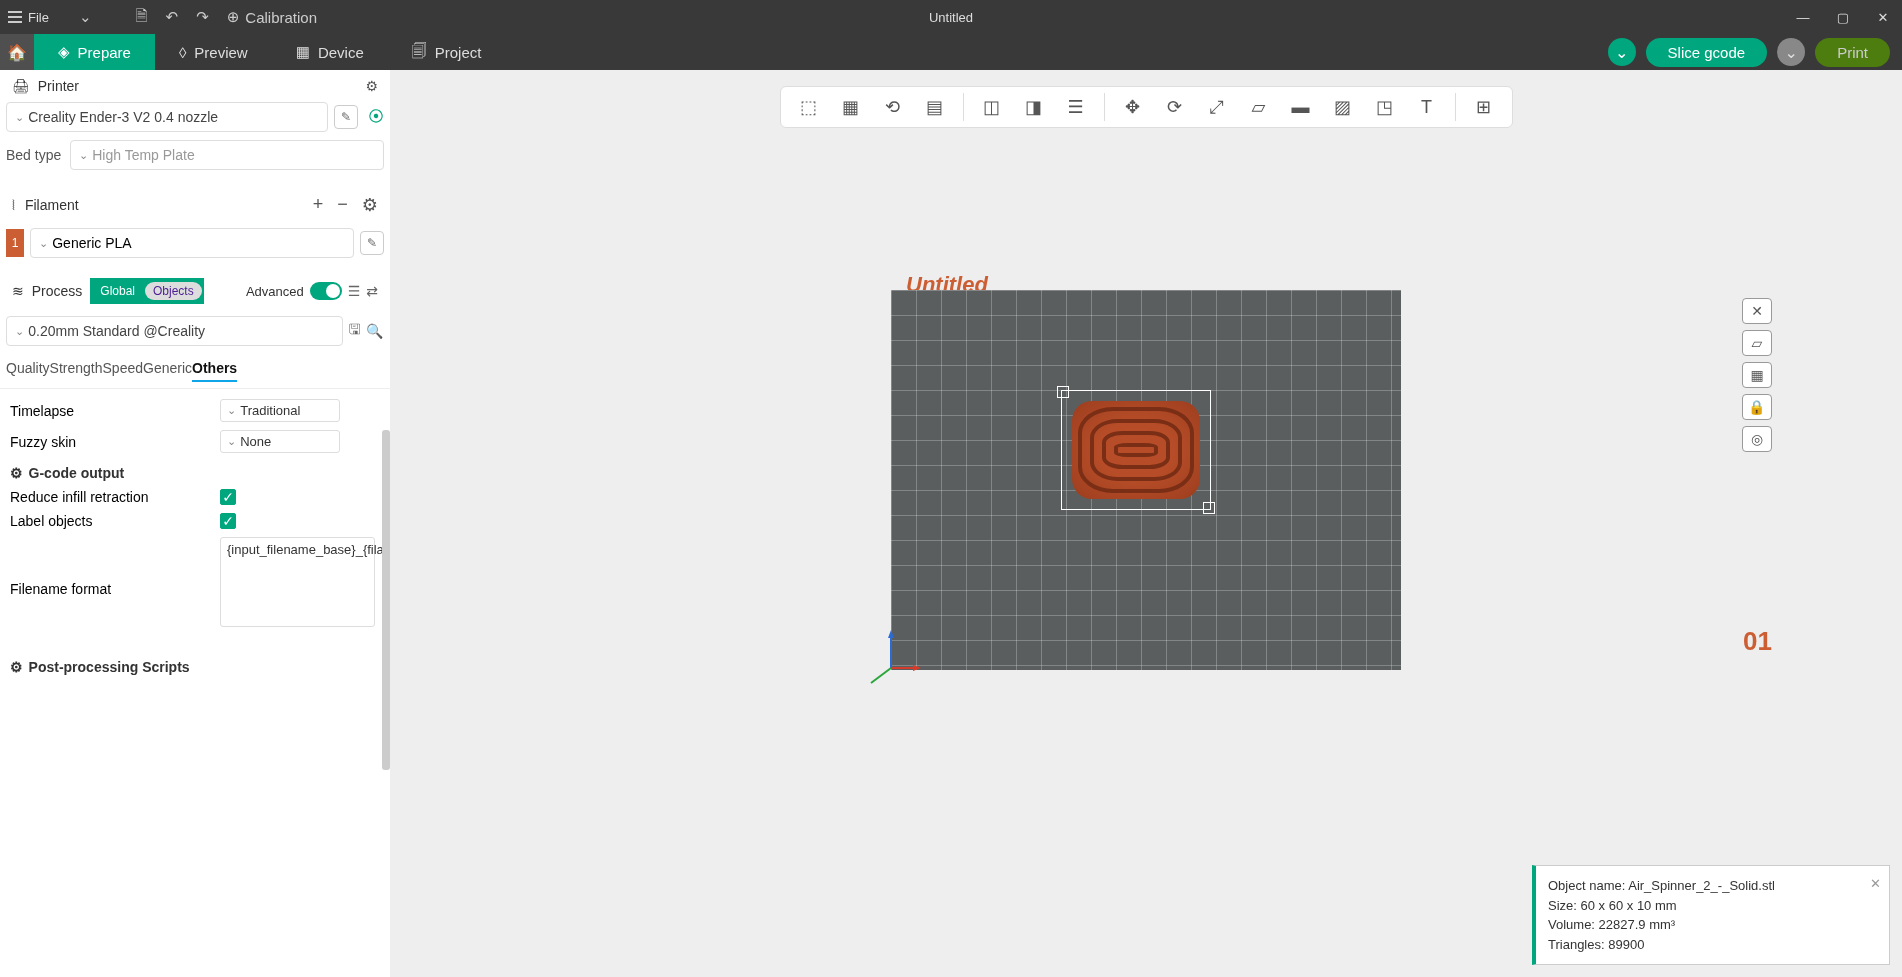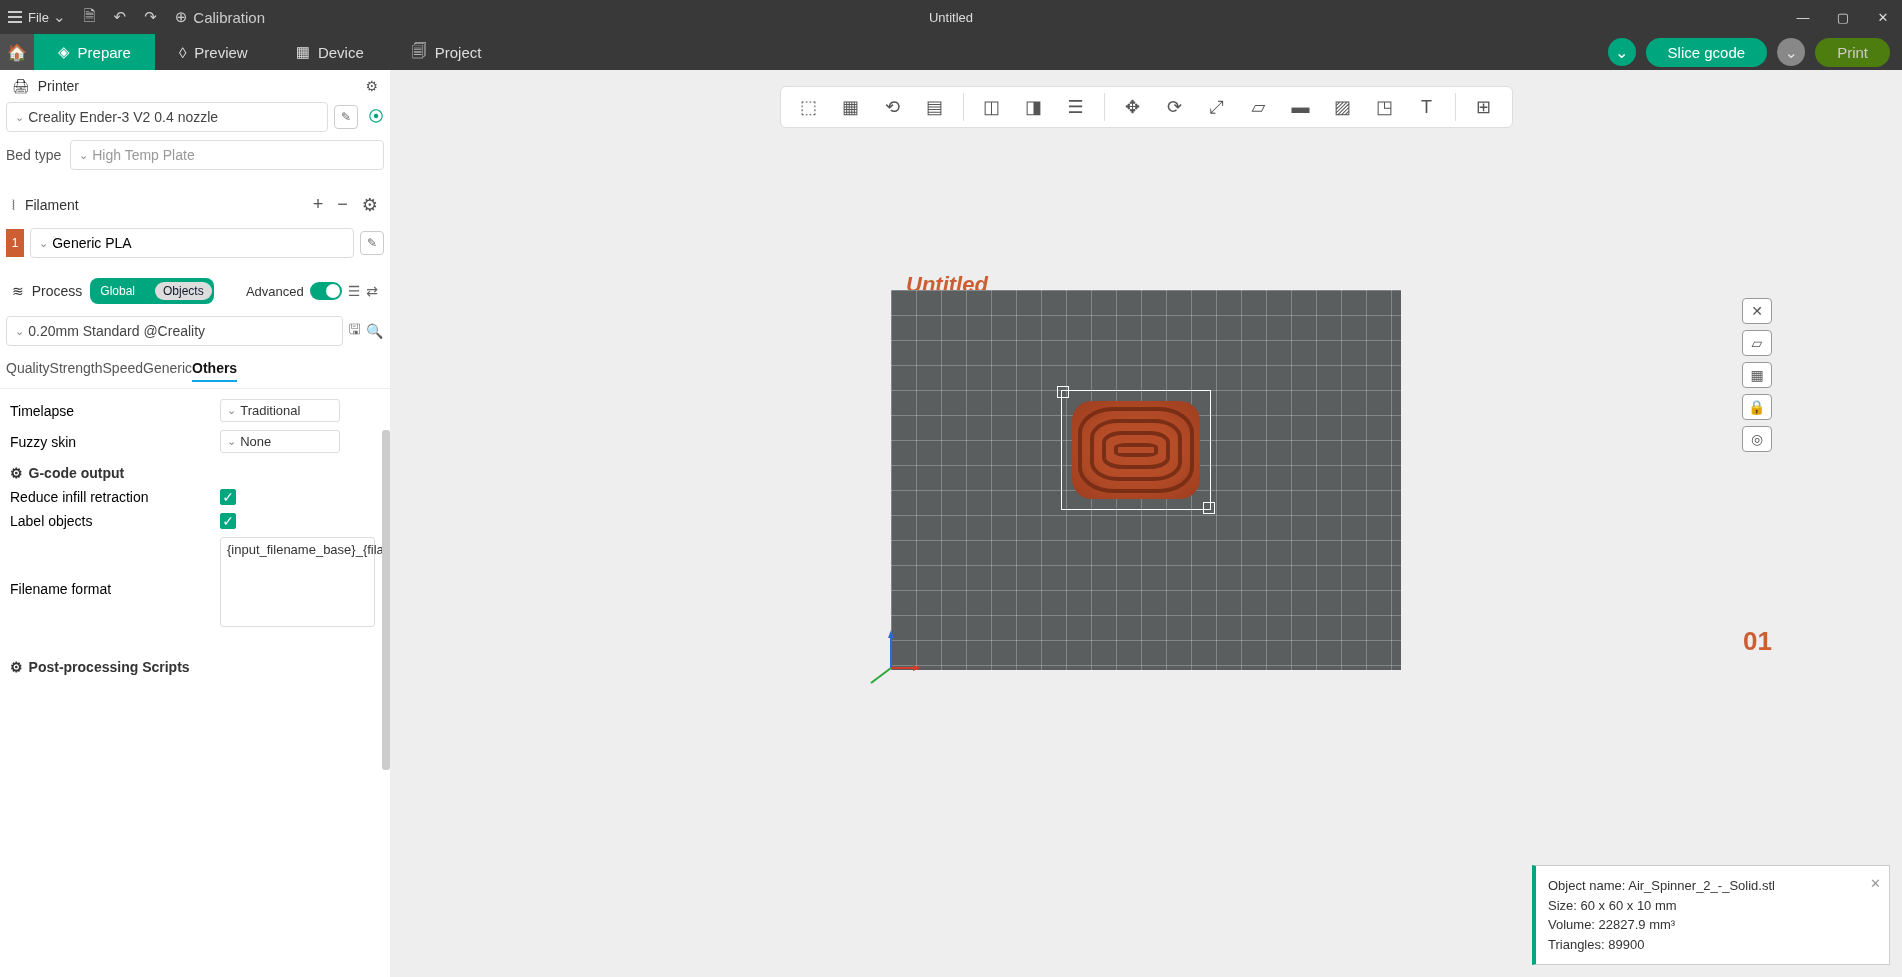--- a/index.html
+++ b/index.html
@@ -1,18 +1,18 @@
 <!DOCTYPE html>
 <html><head>
   <meta charset="utf-8">
   <style>
     * { margin: 0; padding: 0; box-sizing: border-box; font-family: -apple-system, BlinkMacSystemFont, "Segoe UI", sans-serif; }
     body { background: #eeeeee; overflow: hidden; }
     .titlebar { height: 34px; background: #393939; display: flex; align-items: center; color: #ddd; font-size: 13px; position: relative; }
-    .titlebar-left { display: flex; align-items: center; gap: 4px; padding-left: 8px; }
+    .titlebar-left { display: flex; align-items: center; gap: 30px; padding-left: 8px; }
     .menu-trigger { display: flex; align-items: center; gap: 6px; cursor: pointer; }
     .hamburger-icon { display: flex; flex-direction: column; gap: 3px; }
     .hamburger-icon span { width: 14px; height: 2px; background: #ccc; }
     .titlebar-icons { display: flex; gap: 18px; margin-left: 14px; align-items: center; }
     .icon-btn { color: #ccc; cursor: pointer; font-size: 15px; }
     .cal-btn { display: flex; align-items: center; gap: 6px; }
     .title-center { position: absolute; left: 50%; transform: translateX(-50%); color: #ddd; }
     .win-controls { margin-left: auto; display: flex; gap: 2px; }
     .win-btn { width: 38px; height: 34px; display: flex; align-items: center; justify-content: center; color: #ddd; cursor: pointer; }
     .tabnav { height: 36px; background: #393939; display: flex; align-items: center; }
@@ -35,23 +35,23 @@
     .sq-icon { width:24px; height:24px; border:1px solid #ccc; border-radius:4px; display:flex; align-items:center; justify-content:center; color:#666; font-size:12px; }
     .wifi-icon { color:#00a67d; font-size:16px; margin-left:4px; }
     .bed-row { display:flex; align-items:center; gap:4px; padding: 4px 6px 8px 6px; }
     .bed-label { font-size:14px; color:#555; min-width:60px; }
     .fil-header { display:flex; align-items:center; padding:8px 12px; font-size:14px; color:#333; gap:10px; margin-top:8px; }
     .fil-icons { margin-left:auto; display:flex; gap:14px; color:#555; font-size:18px; }
     .fil-row { display:flex; align-items:center; gap:6px; margin:4px 6px; }
     .fil-num { width:18px; background:#cc5e33; color:#fff; text-align:center; font-size:12px; padding:7px 0; }
     .fil-dd { flex:1; border:1px solid #ddd; border-radius:4px; padding:6px 8px; font-size:14px; display:flex; align-items:center; gap:4px; }
     .process-row { display:flex; align-items:center; padding:8px 12px; font-size:14px; color:#333; gap:8px; margin-top:8px; }
-    .toggle-pill { background:#00a67d; color:#fff; border-radius:8px; font-size:12px; padding:4px 2px; display:flex; align-items:center; }
+    .toggle-pill { background:#00a67d; color:#fff; border-radius:0; font-size:12px; padding:4px 2px; display:flex; align-items:center; }
     .toggle-pill .active-seg { background:#00a67d; color:#fff; padding:2px 8px; border-radius:10px; }
-    .toggle-pill .inactive-seg { background:#ddd; color:#0f172a; padding:2px 8px; border-radius:10px; margin-left:12px; }
+    .toggle-pill .inactive-seg { background:#ddd; color:#4c1d95; padding:2px 8px; border-radius:10px; margin-left:2px; }
     .adv-row { margin-left:auto; display:flex; align-items:center; gap:6px; font-size:13px; color:#333; }
     .switch { width:32px; height:18px; background:#00a67d; border-radius:9px; position:relative; }
     .switch::after { content:''; position:absolute; width:14px; height:14px; background:#fff; border-radius:50%; top:2px; right:2px; }
     .small-icon { color:#666; font-size:14px; }
     .preset-row { display:flex; align-items:center; gap:6px; margin:4px 6px; }
     .preset-row .dropdown-field { flex:1; margin:0; }
     .tabs-row { display:flex; padding: 10px 6px 6px 6px; font-size:14px; color:#555; border-bottom:1px solid #eee; }
     .tabs-row .tab-item { cursor:pointer; padding-bottom:4px; }
     .tabs-row .tab-item.active { color:#111; font-weight:600; border-bottom:2px solid #0ea5e9; }
     .settings-body { padding: 6px 10px; font-size:14px; color:#333; }

